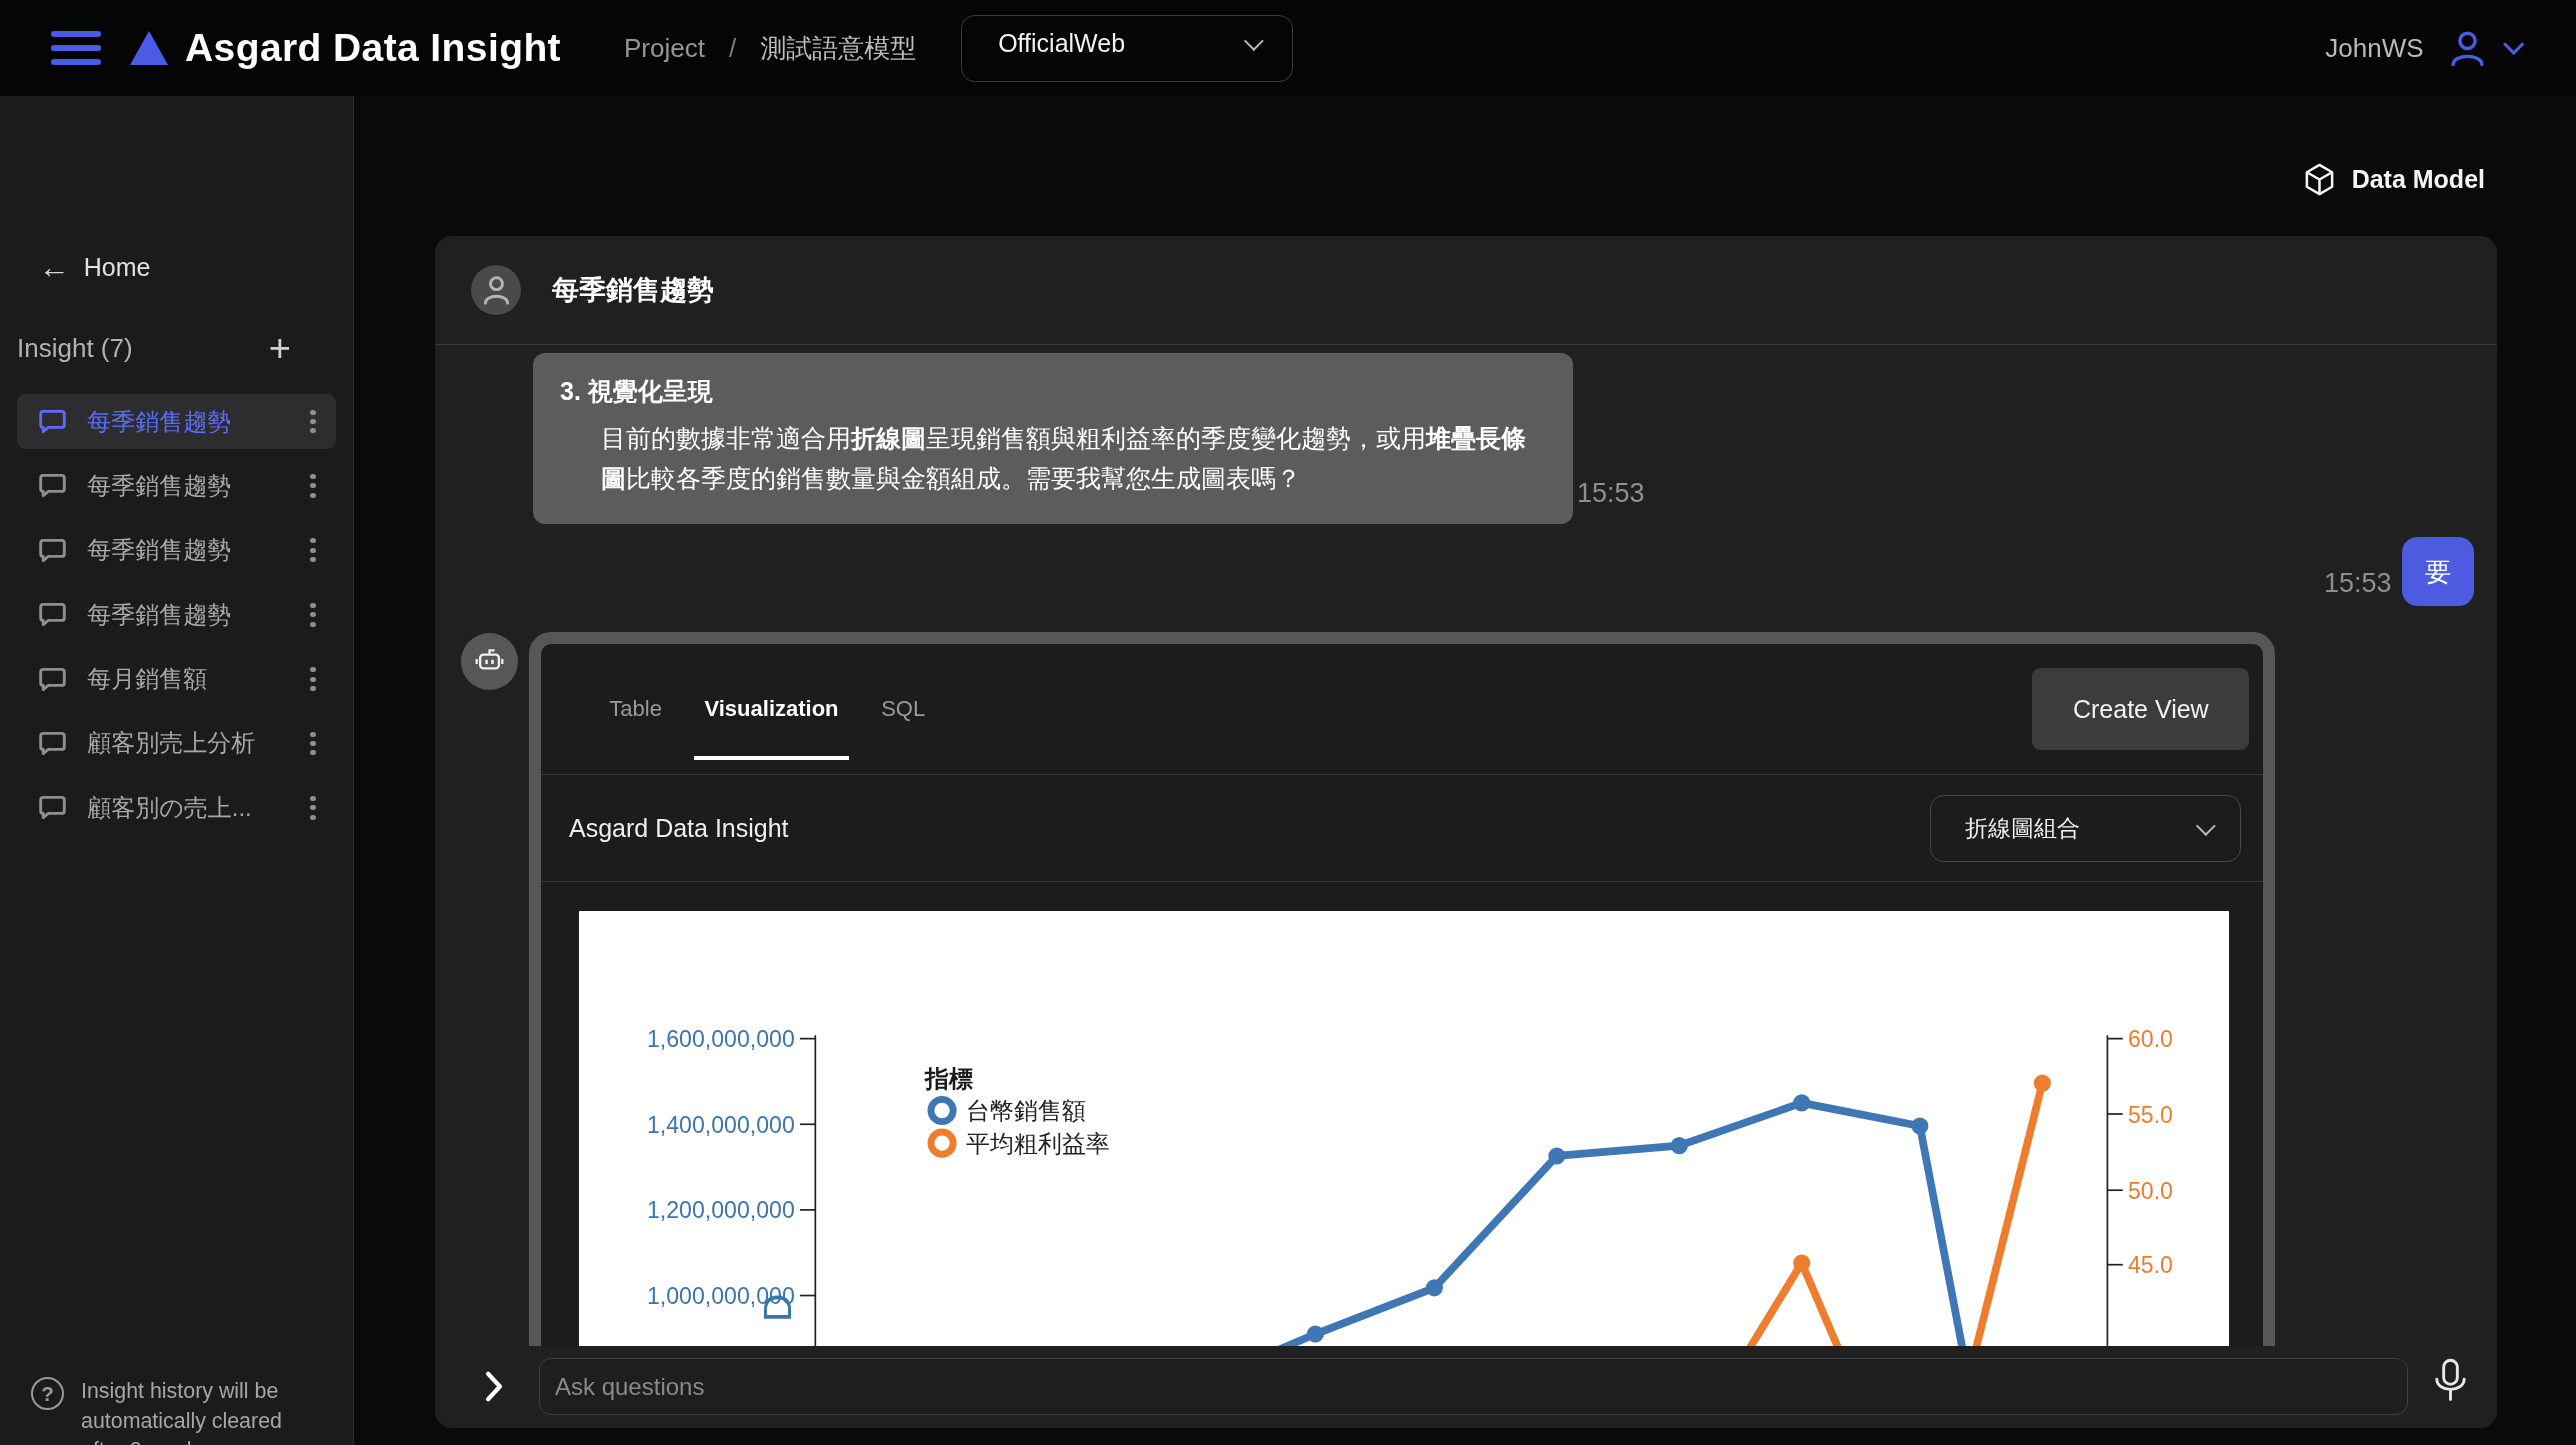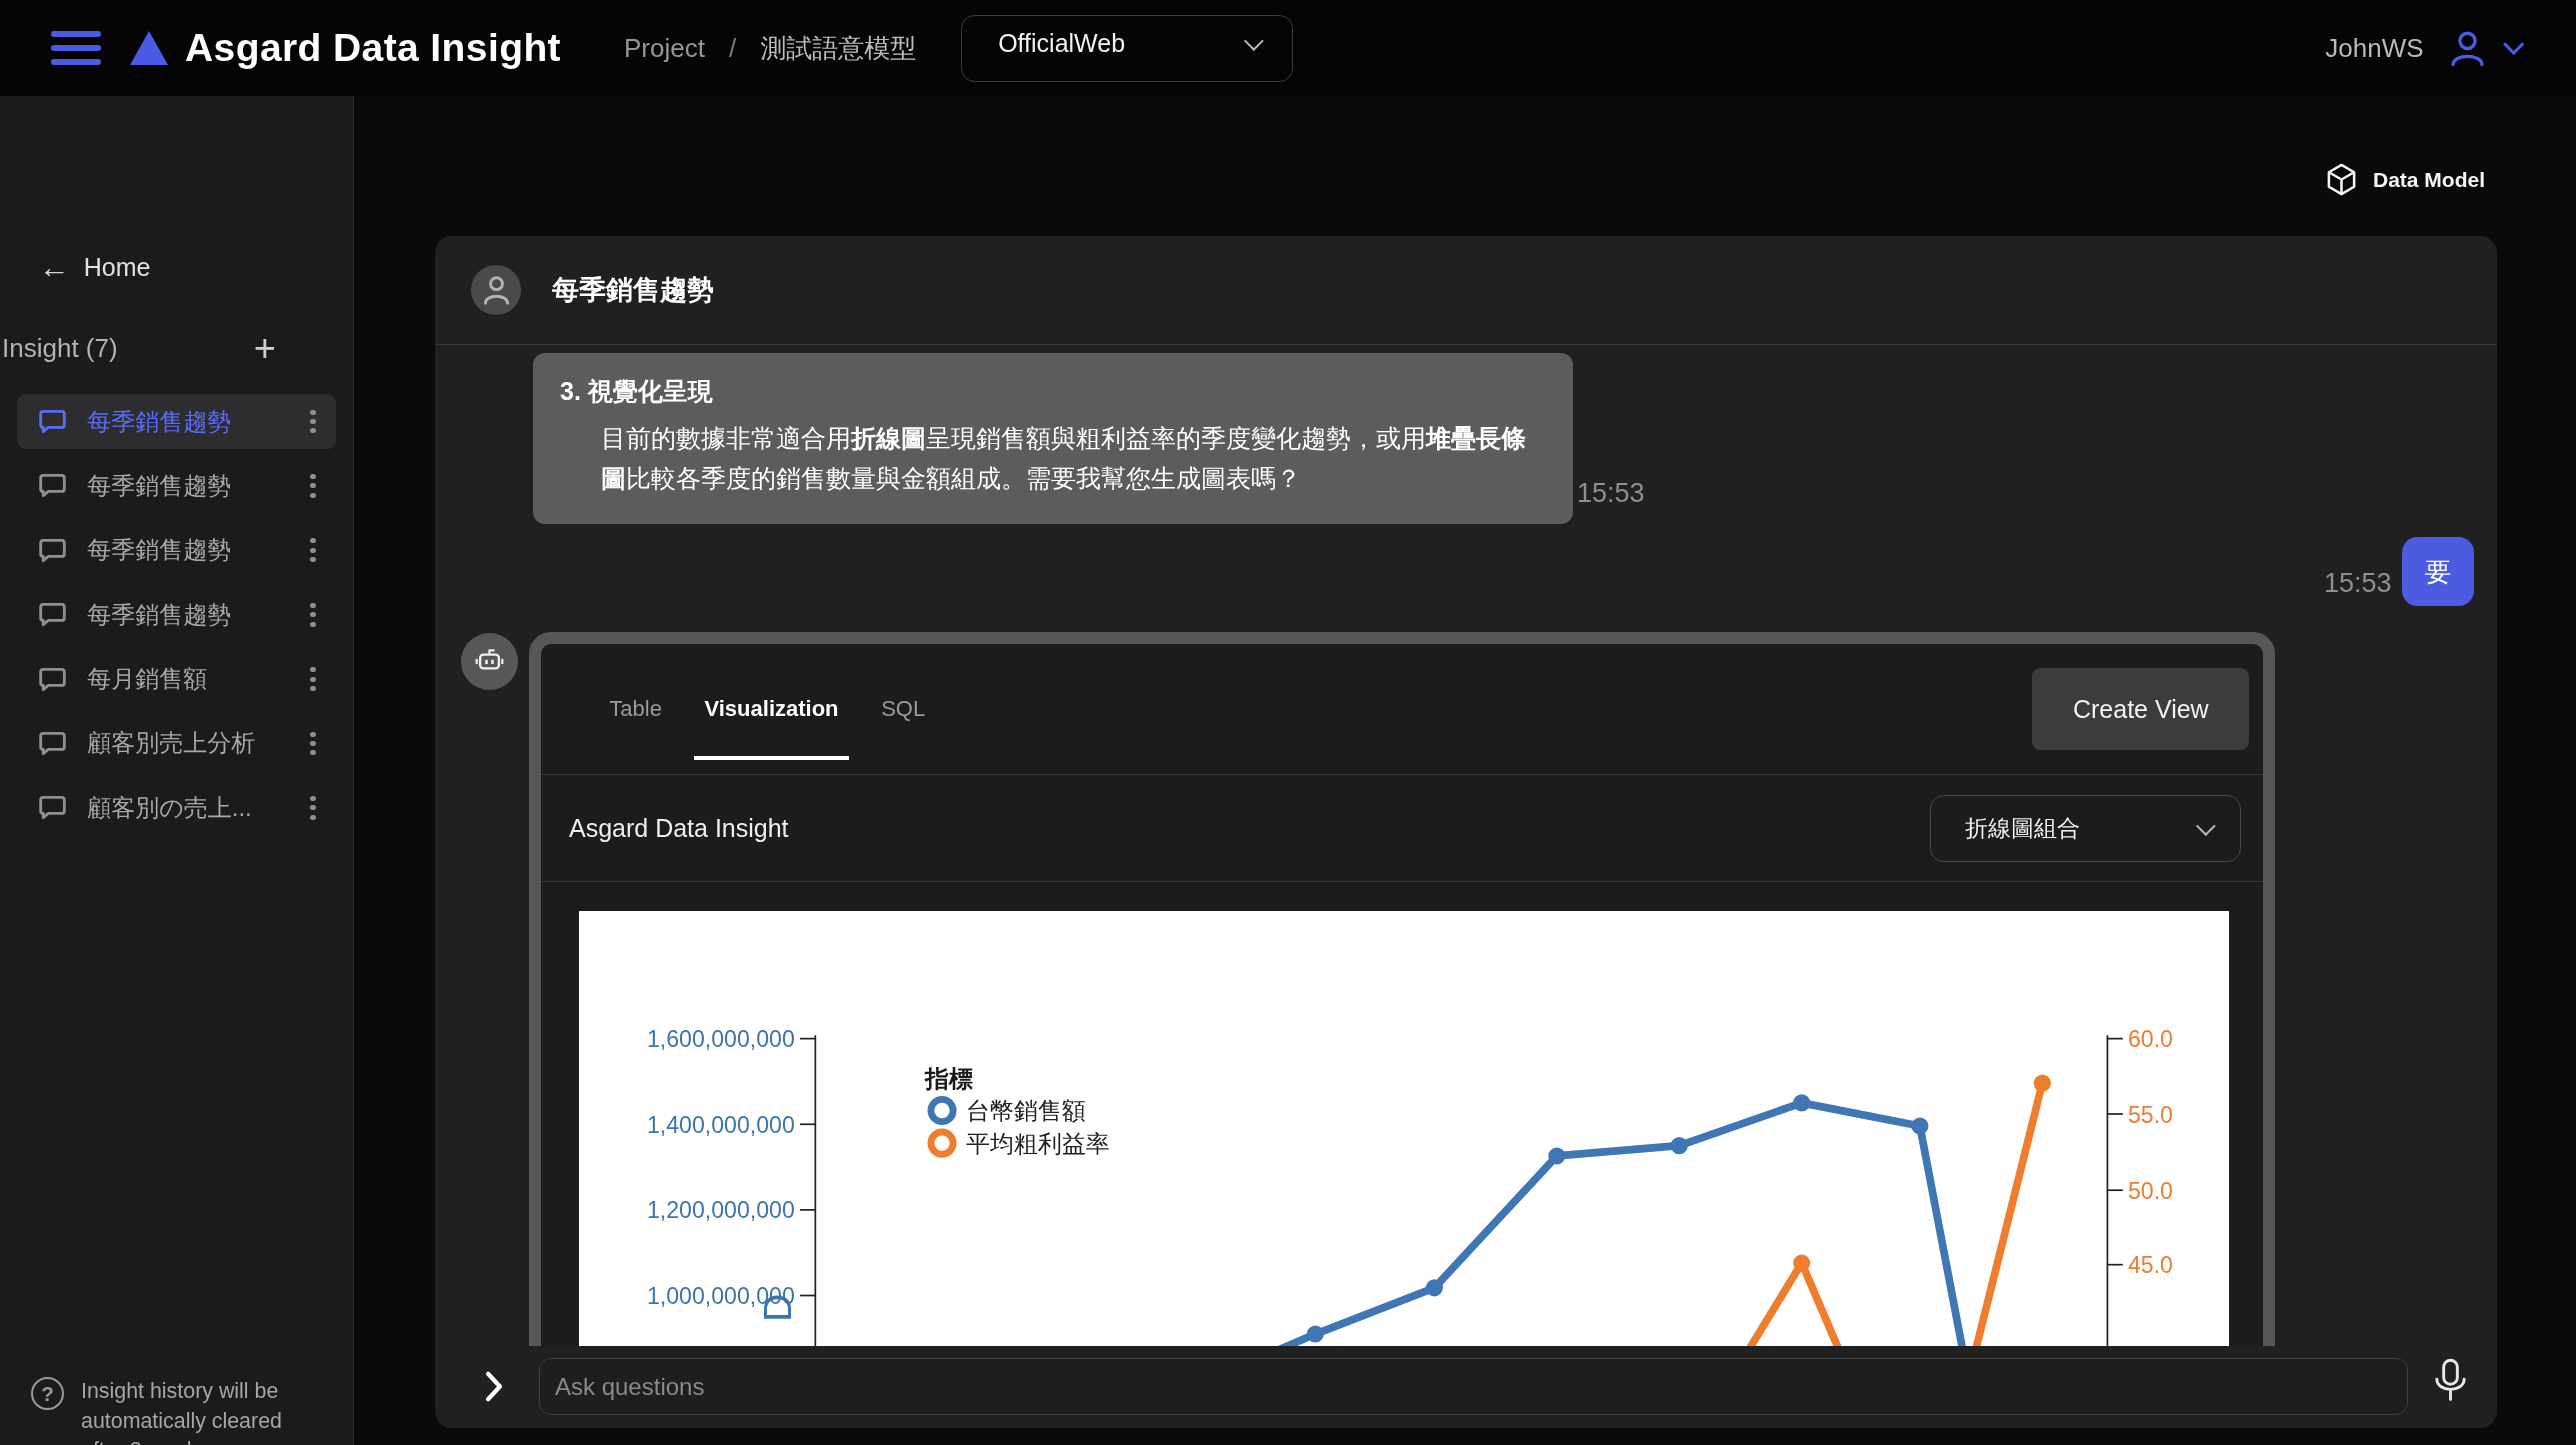--- a/index.html
+++ b/index.html
@@ -28,41 +28,41 @@
   .user-icon { margin-left:24px; }
   .chev-blue { width:15.4px; height:15.4px; border-right:3.4px solid #4a5ce5; border-bottom:3.4px solid #4a5ce5;
                transform:rotate(45deg); margin-left:19px; margin-top:-6.9px; }
 
   
   .sidebar { position:absolute; left:0; top:96px; width:354px; height:1350px; background:#1b1b1b;
              border-right:1.7px solid #2e2e2e; }
   .home-row { position:absolute; left:39px; top:156px; display:flex; align-items:center; gap:13.7px; cursor:pointer; }
   .home-arrow { font-size:31px; color:#d4d4d4; line-height:1; }
   .home-label { font-size:25px; color:#e2e2e2; }
-  .insight-row { position:absolute; left:2px; top:233px; width:319px; display:flex; align-items:center; }
+  .insight-row { position:absolute; left:17px; top:233px; width:319px; display:flex; align-items:center; }
   .insight-label { font-size:26px; color:#b3b3b3; }
   .plus-icon { margin-left:auto; margin-right:45px; font-size:38px; font-weight:300; color:#d0d0d0; cursor:pointer; line-height:1; }
   .nav-list { position:absolute; left:17px; top:298px; width:319px; }
   .nav-item { height:55px; margin-bottom:9.4px; display:flex; align-items:center; padding:0 15.4px 0 20.6px;
               border-radius:8.6px; cursor:pointer; }
   .nav-item.active { background:#2d2d30; }
   .nav-item .bubble-ic { flex:0 0 auto; }
   .nav-item .lbl { margin-left:20.6px; font-size:24px; color:#a8a8a8; white-space:nowrap; overflow:hidden; }
   .nav-item.active .lbl { color:#5b6cf7; }
   .kebab { margin-left:auto; display:flex; flex-direction:column; gap:4.3px; padding:5.1px; cursor:pointer; }
   .kebab i { width:5.1px; height:5.1px; border-radius:50%; background:#8f8f8f; }
   .q-circle { width:33px; height:33px; border:2.6px solid #9a9a9a; border-radius:50%; color:#9a9a9a;
               font-size:20.6px; font-weight:bold; display:flex; align-items:center; justify-content:center; flex:0 0 auto; }
   .side-note { position:absolute; left:31px; top:1281px; width:283px; display:flex; gap:17px; }
   .side-note .txt { font-size:21.4px; line-height:1.38; color:#a6a6a6; }
 
   
   .main { position:absolute; left:355px; top:96px; width:2221px; height:1350px; background:#0a0a0a; }
   .data-model-btn { position:absolute; right:91px; top:67px; display:flex; align-items:center; gap:15.4px; cursor:pointer; }
-  .data-model-btn .lbl { font-size:21px; font-weight:bold; color:#f5f5f5; }
+  .data-model-btn .lbl { font-size:25px; font-weight:bold; color:#f5f5f5; }
 
   .chat { position:absolute; left:80px; top:140px; width:2062px; height:1192px; background:#202020;
           border-radius:17px; overflow:hidden; }
   .chat-header { position:absolute; left:0; top:0; width:100%; height:109px; border-bottom:1.7px solid #3a3a3a;
                  display:flex; align-items:center; padding-left:36px; }
   .chat-avatar { width:50px; height:50px; border-radius:50%; background:#4a4a4a;
                  display:flex; align-items:center; justify-content:center; }
   .chat-title { margin-left:31px; font-size:27px; font-weight:bold; color:#ffffff; }
 
   .bot-bubble { position:absolute; left:98px; top:117px; width:1040px; background:#5c5c5c; border-radius:12px;

